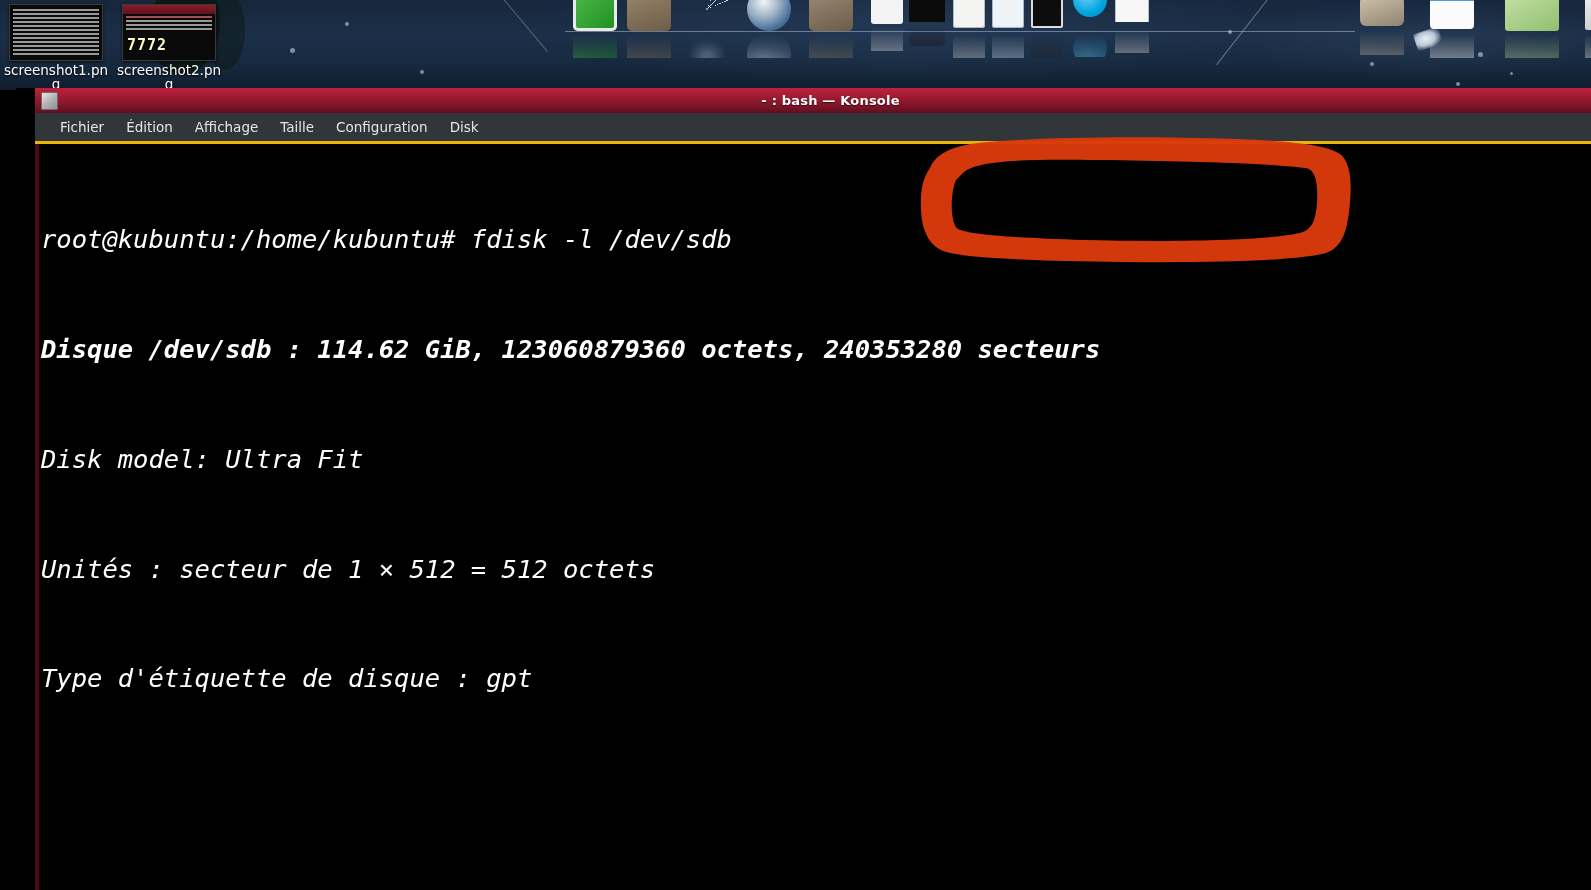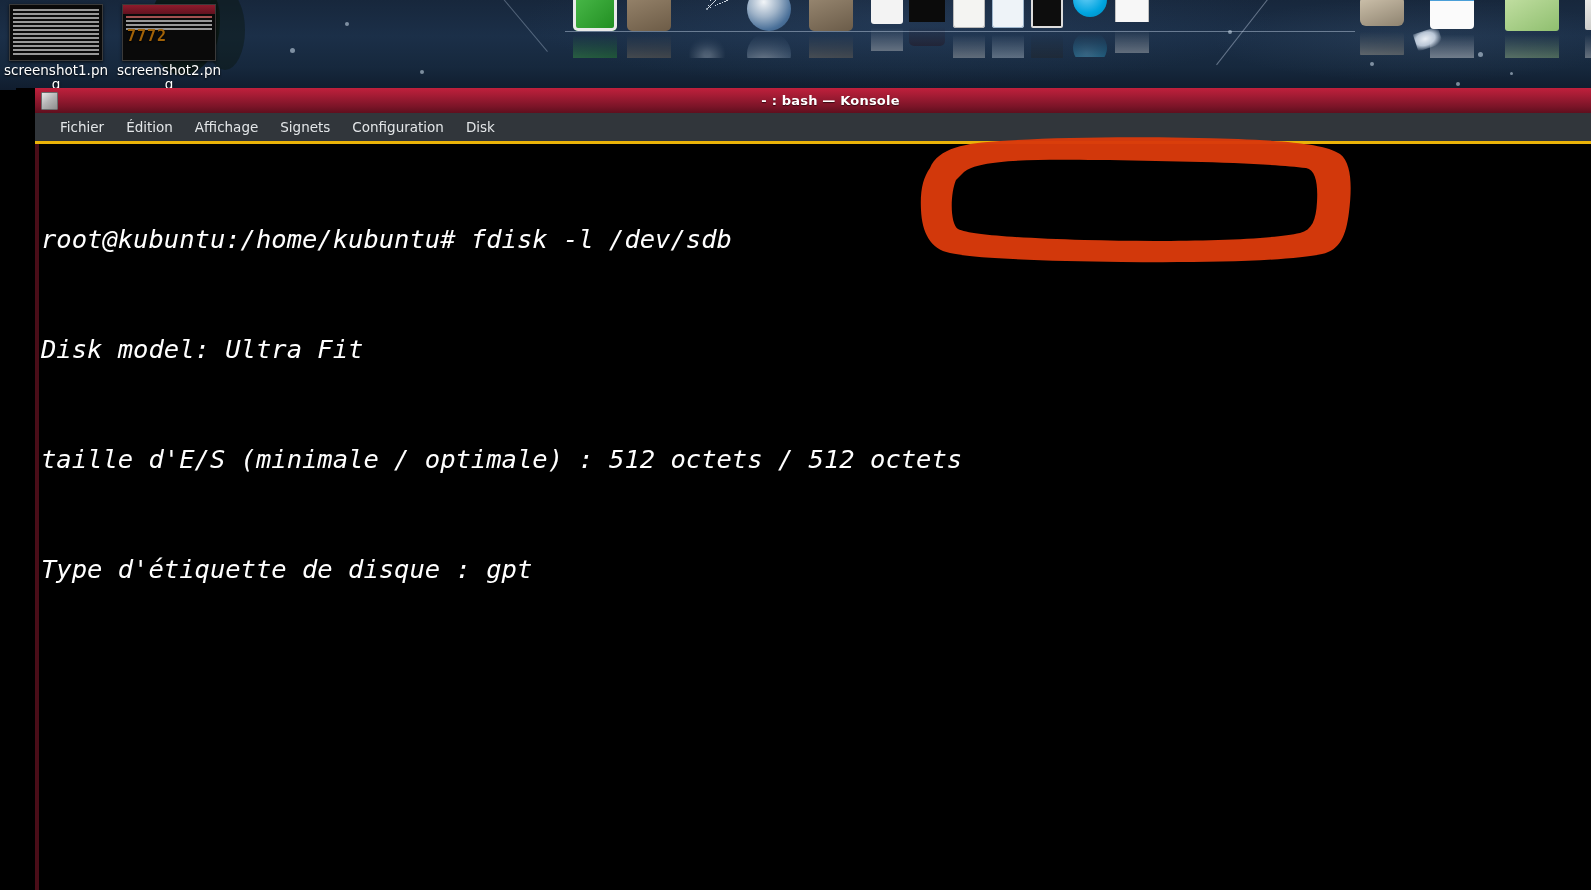--- a/index.html
+++ b/index.html
@@ -93,25 +93,25 @@
     opacity: 0.75;
   }
   .thumb-redbar {
     position: absolute;
     left: 0; top: 0; right: 0;
     height: 9px;
     background: linear-gradient(180deg, #8e1b2c, #61121f);
   }
   .thumb-bigtext {
     position: absolute;
-    left: 4px; bottom: 17px;
+    left: 4px; bottom: 8px;
     font-family: "DejaVu Sans Mono", monospace;
     font-size: 15px;
     font-weight: bold;
-    color: #a16207;
+    color: #fef9c3;
     letter-spacing: 1px;
   }
   .desk-label { display: block; }
 
   
   #dock {
     position: absolute;
     left: 565px; top: 0;
     width: 790px;
     height: 84px;
@@ -456,30 +456,31 @@
 
   <div id="titlebar">
     <div id="win-icon"></div>
     <span id="titlebar-text">- : bash — Konsole</span>
   </div>
 
   <div id="menubar">
     <div class="menu-item">Fichier</div>
     <div class="menu-item">Édition</div>
     <div class="menu-item">Affichage</div>
-    <div class="menu-item">Signets</div>
+    <div class="menu-item">Taille</div>
     <div class="menu-item">Configuration</div>
     <div class="menu-item">Disk</div>
   </div>
 
   <div id="term-wrap">
     <div id="term">
       <span class="tl">root@kubuntu:/home/kubuntu# fdisk -l /dev/sdb</span>
+      <span class="tl bold">Disque /dev/sdb : 114.62 GiB, 123060879360 octets, 240353280 secteurs</span>
       <span class="tl">Disk model: Ultra Fit</span>
-      <span class="tl">taille d'E/S (minimale / optimale) : 512 octets / 512 octets</span>
+      <span class="tl">Unités : secteur de 1 × 512 = 512 octets</span>
       <span class="tl">Type d'étiquette de disque : gpt</span>
       
       
       
       
       
       
       
       
       

